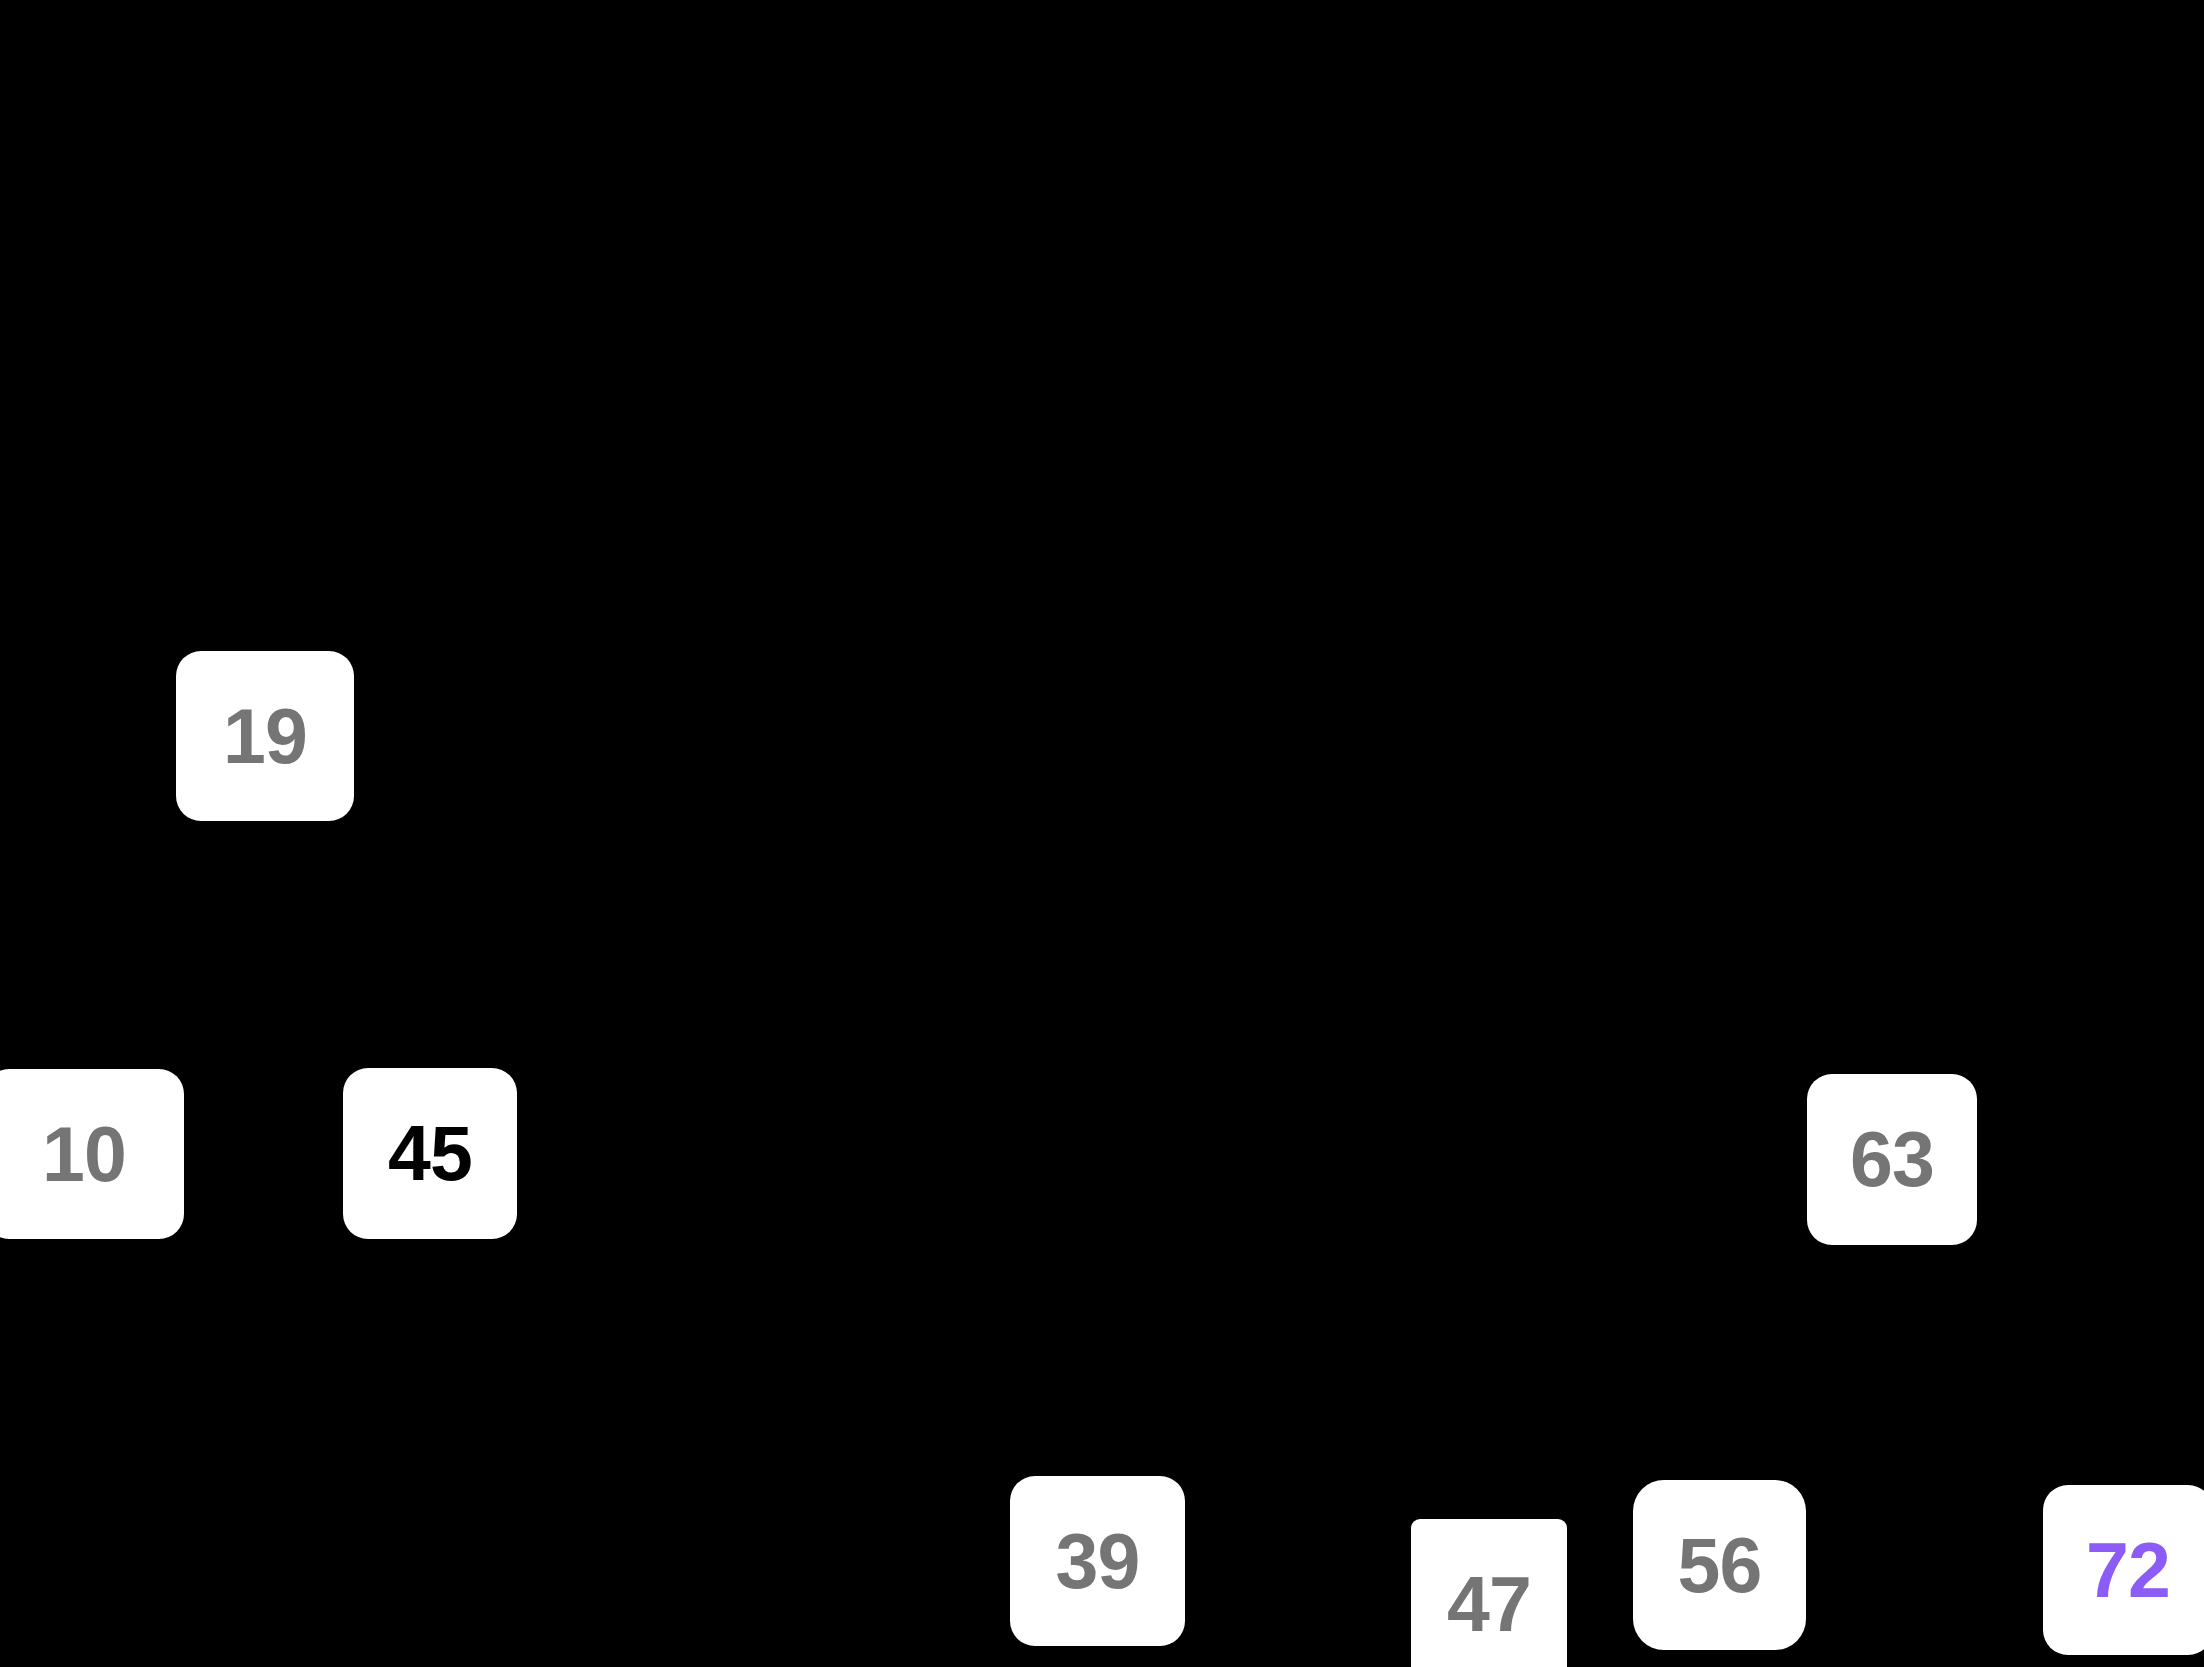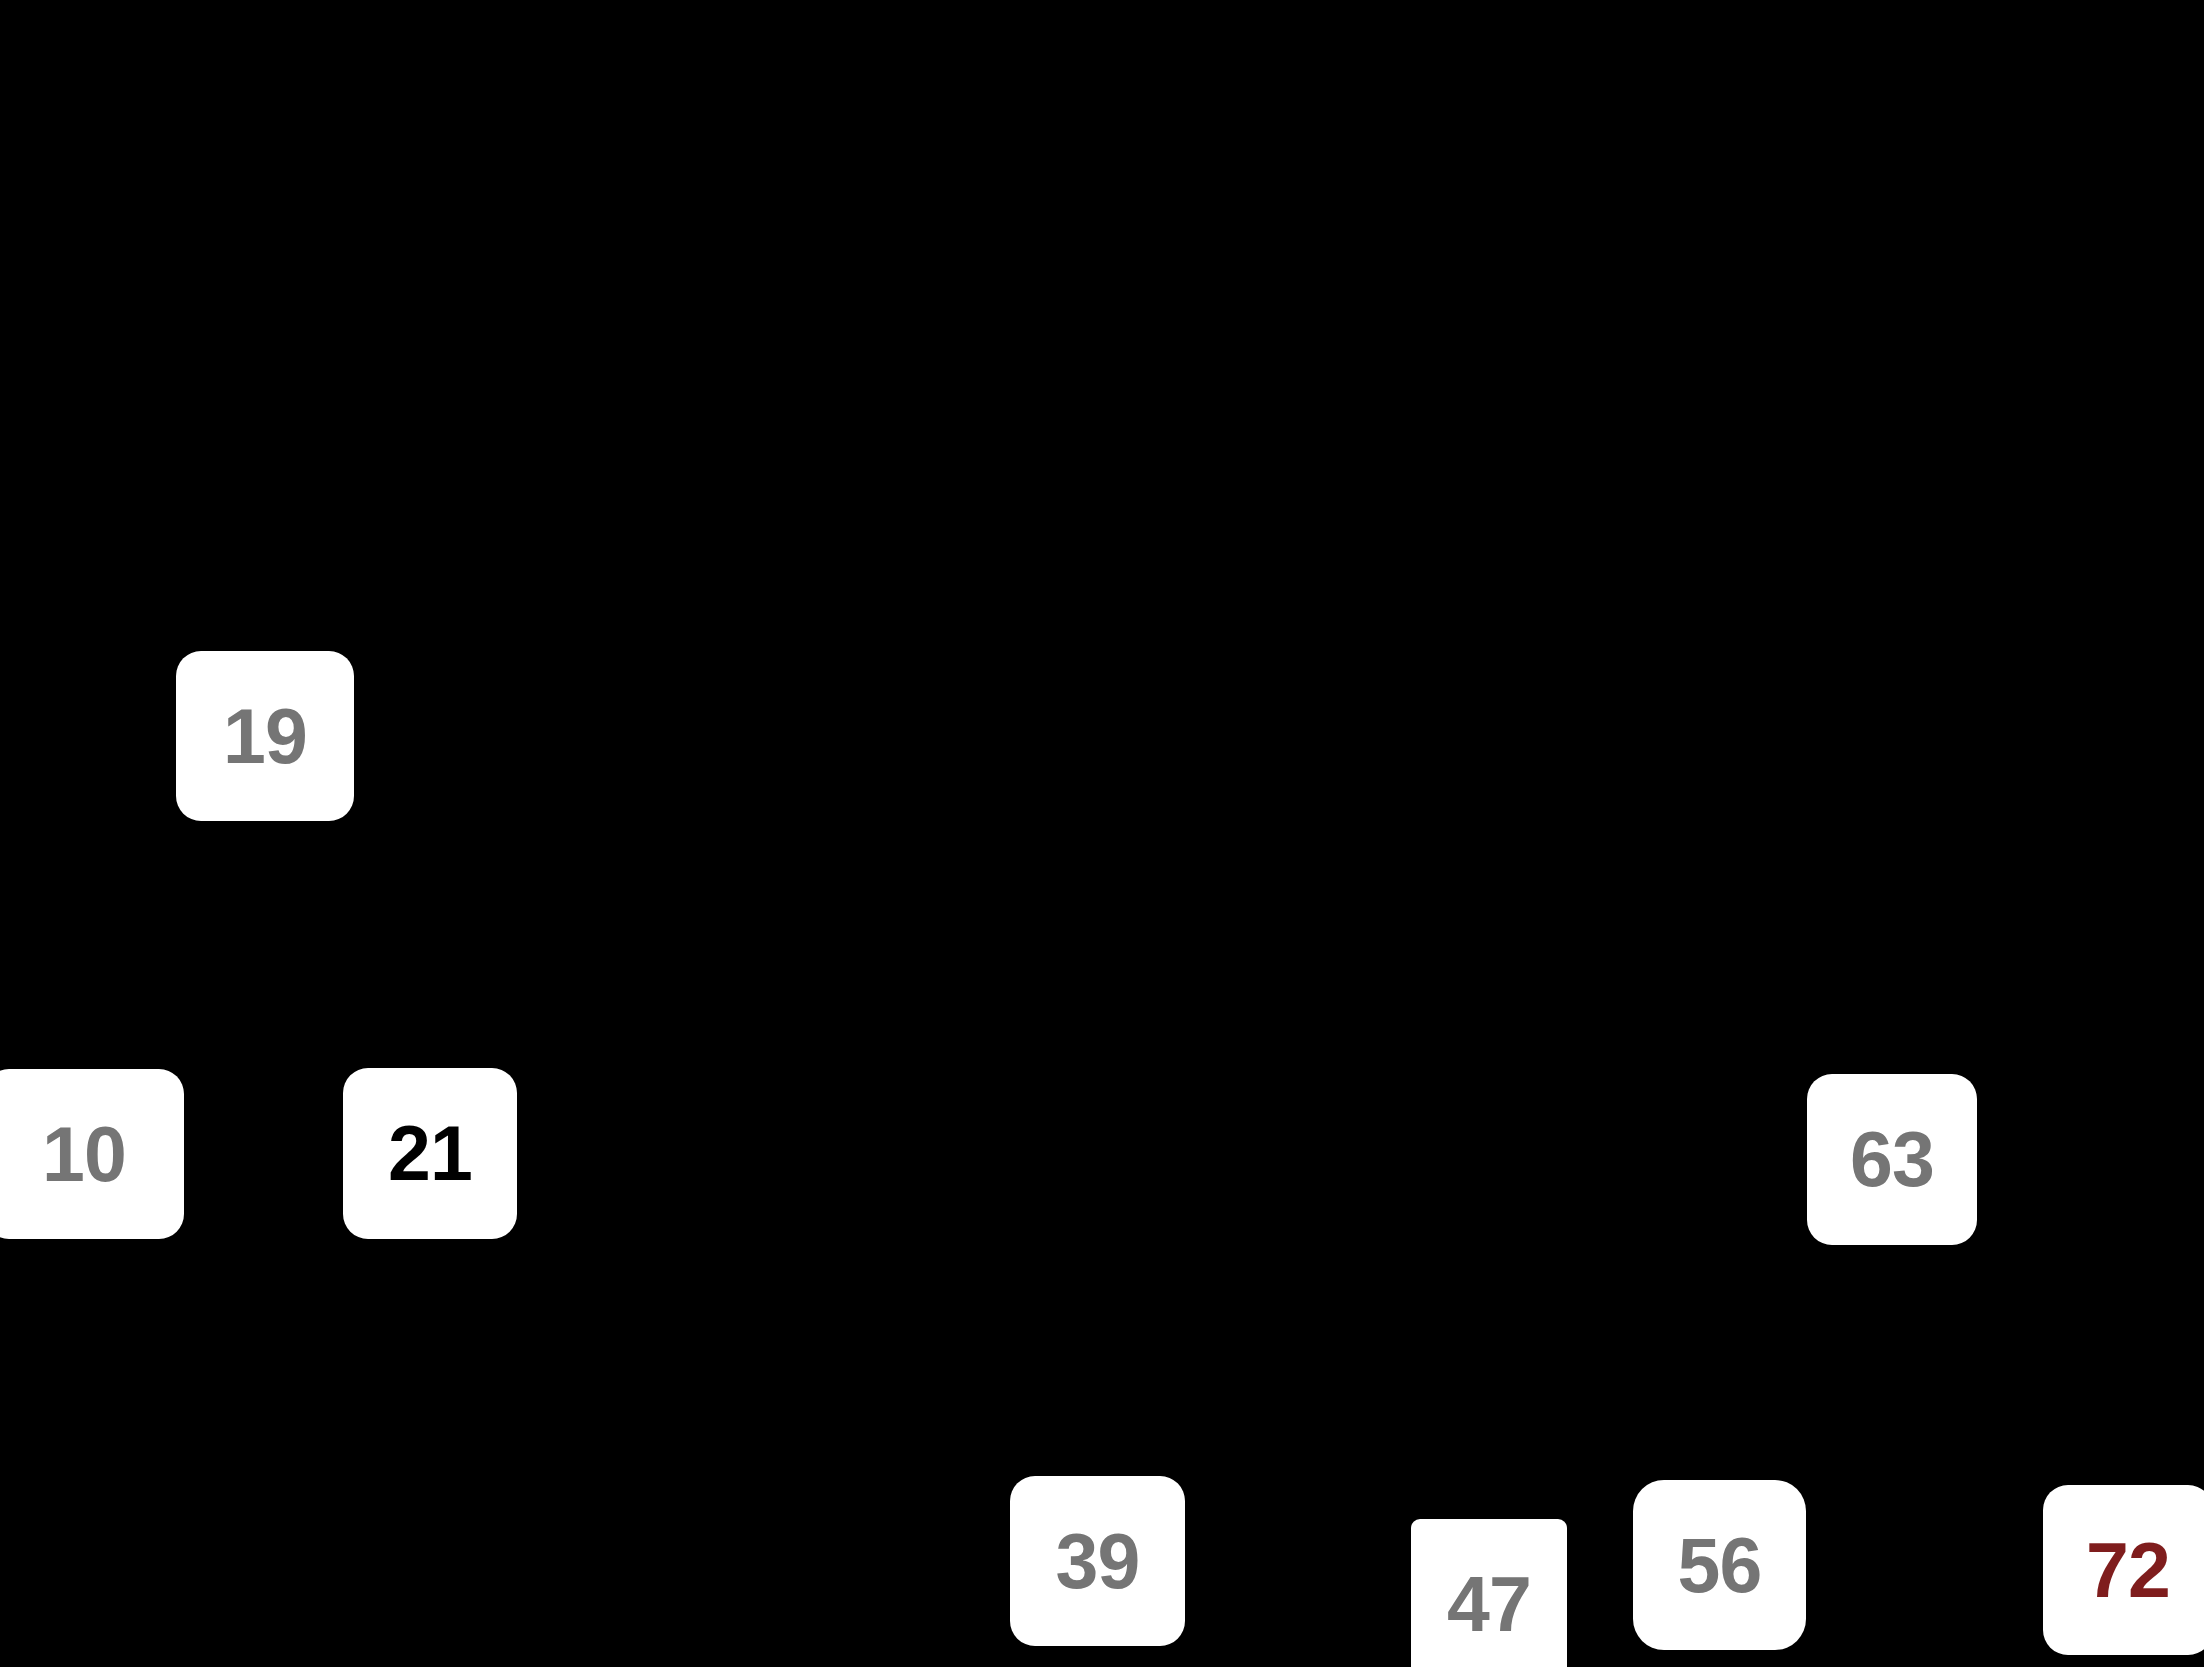--- a/index.html
+++ b/index.html
@@ -48,31 +48,31 @@
 <body style="background: rgb(0, 0, 0);">
 
 <div id="stage" style="width: 2205px; height: 1668px; background: rgb(0, 0, 0);">
     <div class="node state-visited" style="left: 176px; top: 651px; width: 178px; height: 170px; border-radius: 25px; background: rgb(255, 255, 255);">
       <span class="node-value" style="color: rgb(117, 117, 117);">19</span>
     </div>
     <div class="node state-visited" style="left: -16px; top: 1069px; width: 200px; height: 170px; border-radius: 25px; background: rgb(255, 255, 255);">
       <span class="node-value" style="color: rgb(117, 117, 117);">10</span>
     </div>
     <div class="node state-current" style="left: 343px; top: 1068px; width: 174px; height: 171px; border-radius: 25px; background: rgb(255, 255, 255);">
-      <span class="node-value" style="color: rgb(0, 0, 0);">21</span>
+      <span class="node-value" style="color: rgb(0, 0, 0);">45</span>
     </div>
     <div class="node state-visited" style="left: 1807px; top: 1074px; width: 170px; height: 171px; border-radius: 25px; background: rgb(255, 255, 255);">
       <span class="node-value" style="color: rgb(117, 117, 117);">63</span>
     </div>
     <div class="node state-visited" style="left: 1010px; top: 1476px; width: 175px; height: 170px; border-radius: 25px; background: rgb(255, 255, 255);">
       <span class="node-value" style="color: rgb(117, 117, 117);">39</span>
     </div>
     <div class="node state-visited" style="left: 1411px; top: 1519px; width: 156px; height: 171px; border-radius: 9px; background: rgb(255, 255, 255);">
       <span class="node-value" style="color: rgb(117, 117, 117);">47</span>
     </div>
     <div class="node state-visited" style="left: 1633px; top: 1480px; width: 173px; height: 170px; border-radius: 31px; background: rgb(255, 255, 255);">
       <span class="node-value" style="color: rgb(117, 117, 117);">56</span>
     </div>
     <div class="node state-visited" style="left: 2043px; top: 1485px; width: 170px; height: 170px; border-radius: 25px; background: rgb(255, 255, 255);">
-      <span class="node-value" style="color: #7f1d1d;">72</span>
+      <span class="node-value" style="color: #8b5cf6;">72</span>
     </div>
   </div>
 
 
 </body></html>

